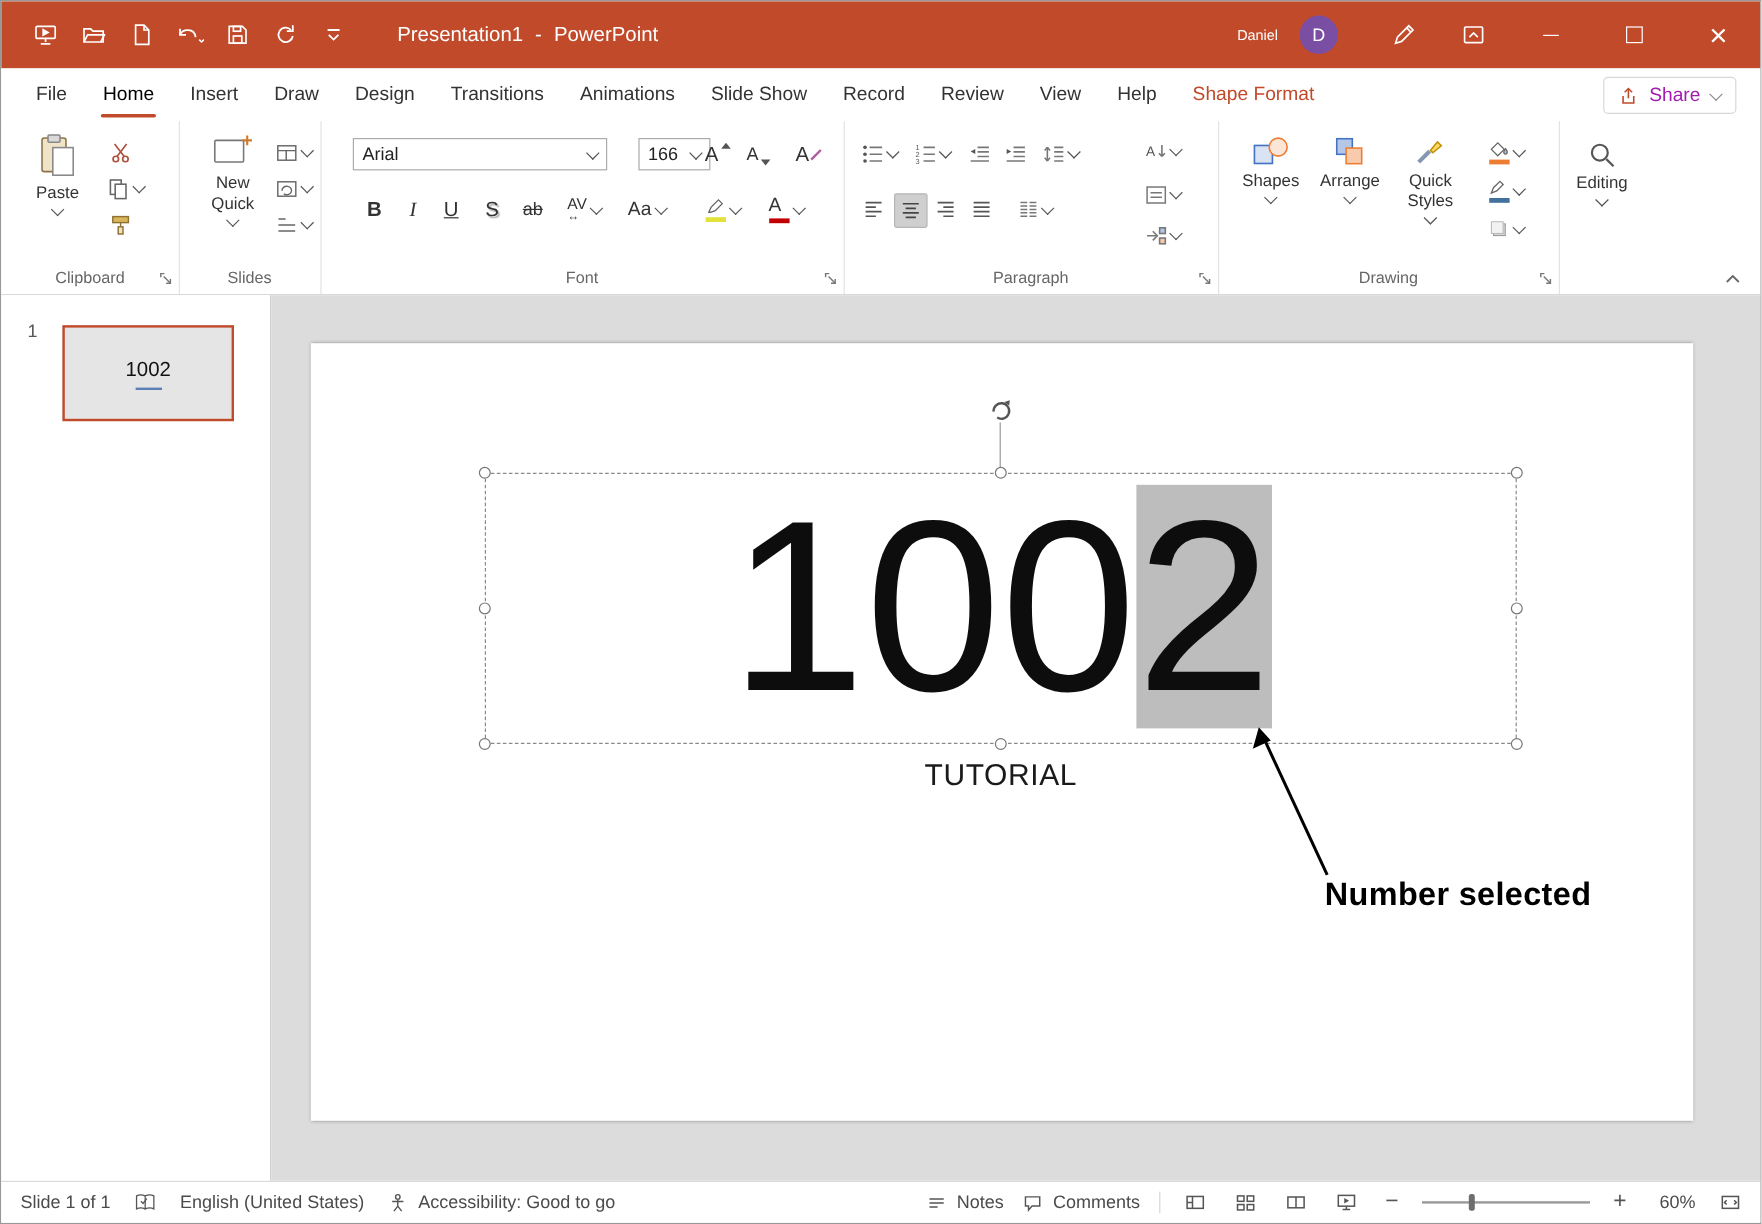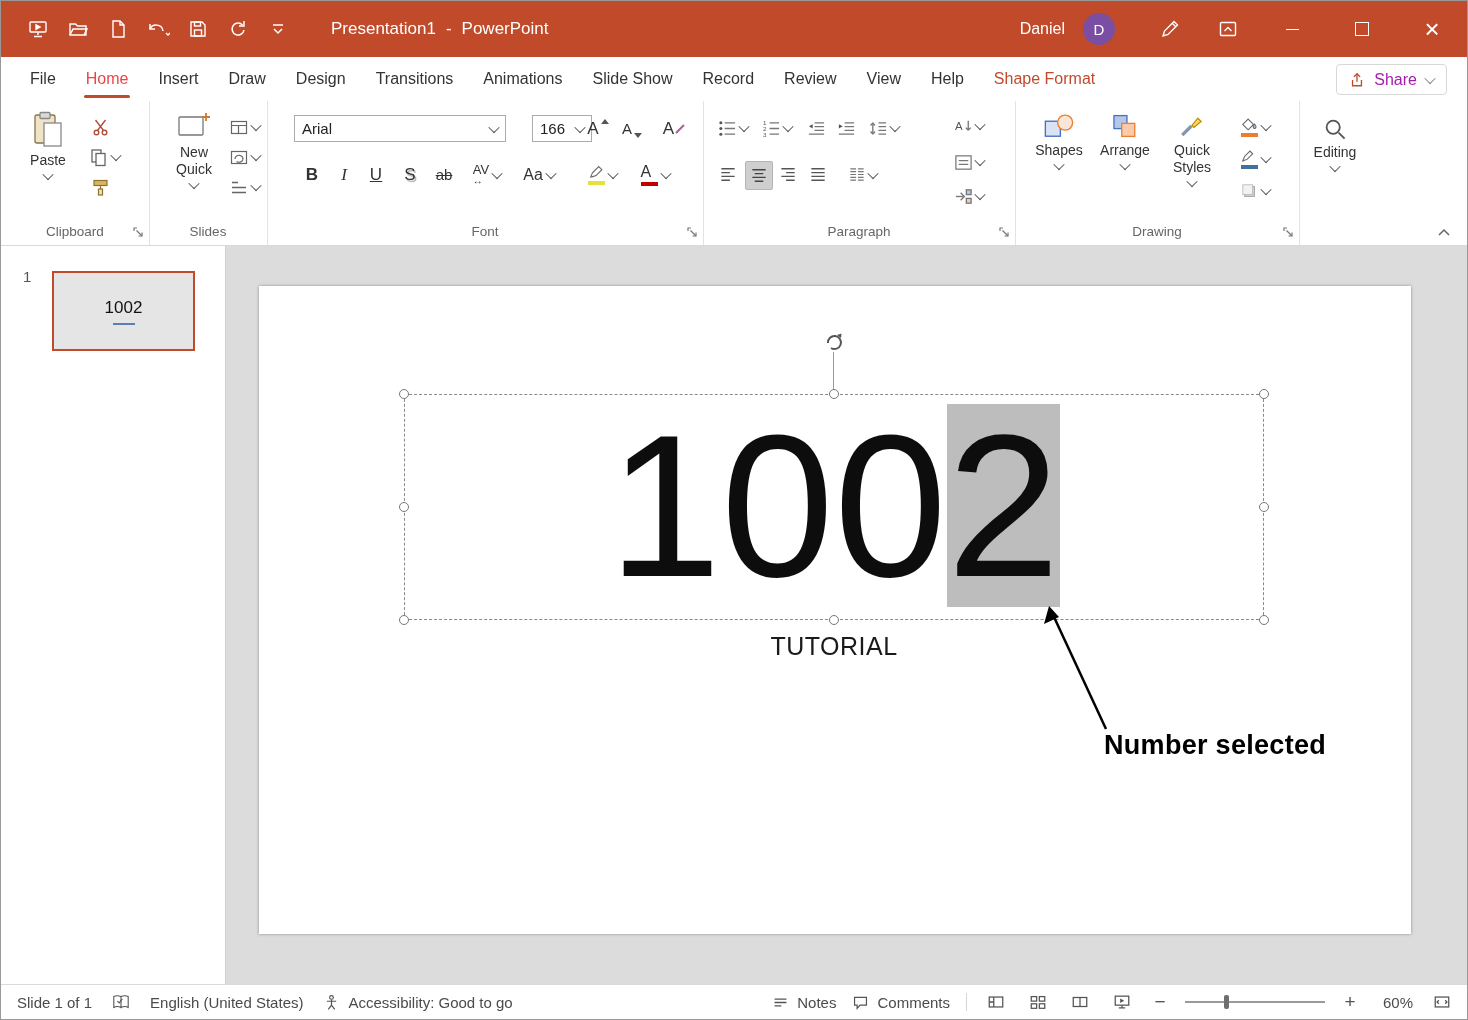--- a/index.html
+++ b/index.html
@@ -6,32 +6,32 @@
   .app{position:relative;width:1468px;height:1020px;font-family:"Liberation Sans",sans-serif;overflow:hidden;background:#fff;border:1px solid #999;box-sizing:border-box;}
   svg{display:block;}
 
   
   .titlebar{position:absolute;top:0;left:0;right:0;height:56px;background:#c14a2b;color:#fff;display:flex;align-items:center;}
   .qat{display:flex;align-items:center;gap:6px;padding-left:20px;}
   .qbtn{width:34px;height:34px;display:flex;align-items:center;justify-content:center;border-radius:2px;}
   .tb-title{margin-left:36px;font-size:17px;display:flex;gap:10px;white-space:nowrap;}
   .tb-search{position:absolute;left:595px;top:11px;width:375px;height:34px;background:#dd8a6f;border-radius:3px;display:flex;align-items:center;gap:12px;padding-left:34px;font-size:16px;color:#fff;box-sizing:border-box;}
   .tb-right{position:absolute;right:0;top:0;height:56px;display:flex;align-items:center;}
-  .tb-user{font-size:16px;margin-right:18px;margin-left:20px;}
+  .tb-user{font-size:12px;margin-right:18px;margin-left:20px;}
   .avatar{width:32px;height:32px;border-radius:50%;background:#7a4fa3;display:flex;align-items:center;justify-content:center;font-size:15px;margin-right:26px;}
   .tbtn{width:58px;height:56px;display:flex;align-items:center;justify-content:center;}
   .winbtn{width:70px;height:56px;display:flex;align-items:center;justify-content:center;font-size:24px;}
   .winbtn.min i{display:block;width:13px;border-bottom:1.5px solid #fff;}
   .winbtn.max i{display:block;width:12px;height:12px;border:1.5px solid #fff;}
   .winbtn.close{font-size:26px;}
 
   
   .tabrow{position:absolute;top:56px;left:0;right:0;height:44px;background:#fff;display:flex;align-items:center;padding-left:14px;font-size:16px;color:#333;}
   .tab{padding:0 15px;height:44px;display:flex;align-items:center;position:relative;white-space:nowrap;}
-  .tab.active{color:#ef4444;}
+  .tab.active{color:#000000;}
   .tab.active::after{content:"";position:absolute;left:13px;right:13px;bottom:3px;height:3px;background:#c14a2b;border-radius:2px;}
   .tab.contextual{color:#c14a2b;}
   .share-btn{position:absolute;right:20px;top:63px;height:31px;border:1px solid #d8d8d8;border-radius:4px;display:flex;align-items:center;gap:9px;padding:0 12px;color:#a21caf;font-size:16px;background:#fff;box-sizing:border-box;}
 
   
   .ribbon{position:absolute;top:100px;left:0;right:0;height:145px;background:#fff;border-bottom:1px solid #d9d9d9;box-sizing:border-box;}
   .group{position:absolute;top:0;bottom:0;border-right:1px solid #e3e3e3;}
   .group-label{position:absolute;bottom:6px;left:0;right:0;text-align:center;font-size:13.5px;color:#666;}
   .launcher{position:absolute;bottom:7px;right:5px;}
   .bigbtn{position:absolute;display:flex;flex-direction:column;align-items:center;gap:3px;font-size:14px;color:#333;text-align:center;line-height:17px;}

